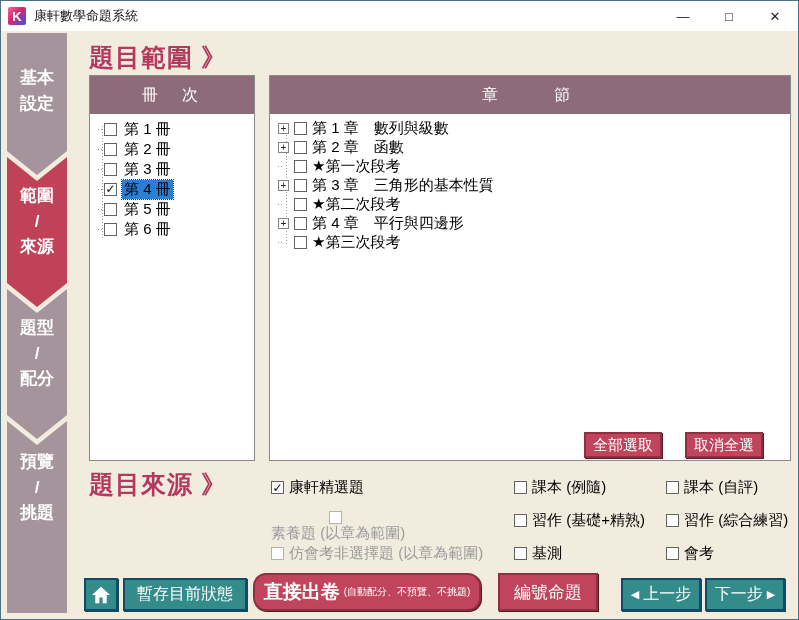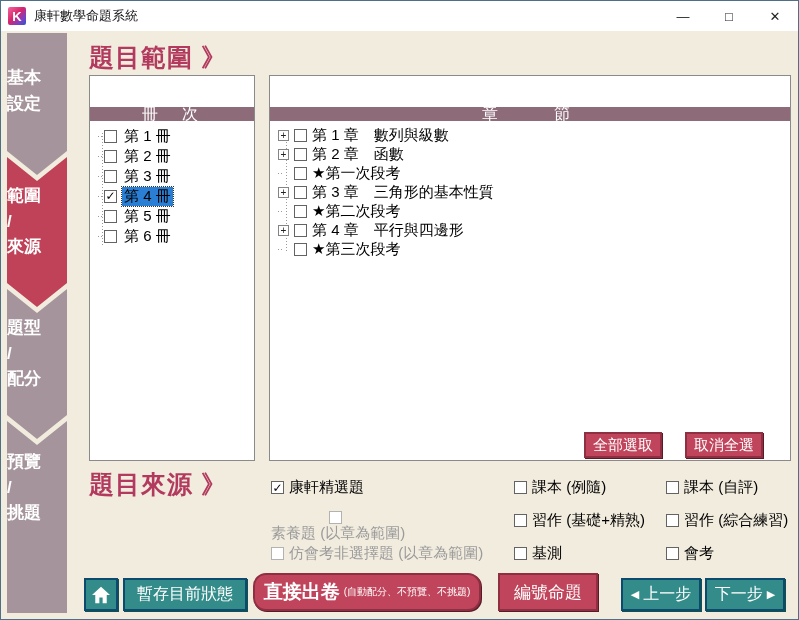--- a/index.html
+++ b/index.html
@@ -7,42 +7,42 @@
   .window{position:relative;width:799px;height:620px;border:1px solid #4f6f86;background:#f2ecdf;
           font-family:"Liberation Sans","DejaVu Sans",sans-serif;overflow:hidden;}
   
   .titlebar{position:absolute;top:0;left:0;right:0;height:30px;background:#ffffff;display:flex;align-items:center;padding-left:7px;}
   .app-icon{width:18px;height:18px;background:linear-gradient(135deg,#f4679d 0%,#d6256b 45%,#7c3fc4 75%,#2f54c9 100%);
             color:#fff;font-weight:bold;font-size:13px;display:flex;align-items:center;justify-content:center;border-radius:2px;}
   .title-text{margin-left:8px;font-size:13px;color:#111;}
   .win-controls{margin-left:auto;display:flex;height:30px;}
   .win-btn{width:46px;height:30px;display:flex;align-items:center;justify-content:center;font-size:13px;color:#222;cursor:default;}
   
-  .tab{position:absolute;left:6px;width:60px;color:#fff;text-align:left;font-size:17px;font-weight:bold;
+  .tab{position:absolute;left:6px;width:60px;color:#fff;text-align:center;font-size:17px;font-weight:bold;
        white-space:pre-line;line-height:1.5;}
   .tab-gray{background:#a5949b;}
   .tab-red{background:#bf4258;}
   .tab1{top:32px;height:142px;padding-top:32px;
         clip-path:polygon(0 0,100% 0,100% calc(100% - 24px),50% 100%,0 calc(100% - 24px));}
   .tab2{top:156px;height:150px;padding-top:26px;
         clip-path:polygon(0 0,50% 24px,100% 0,100% calc(100% - 24px),50% 100%,0 calc(100% - 24px));}
   .tab3{top:288px;height:150px;padding-top:26px;
         clip-path:polygon(0 0,50% 24px,100% 0,100% calc(100% - 24px),50% 100%,0 calc(100% - 24px));}
   .tab4{top:420px;height:192px;padding-top:28px;
         clip-path:polygon(0 0,50% 24px,100% 0,100% 100%,0 100%);}
   
   .section-title{position:absolute;color:#b23a5e;font-size:25px;font-weight:bold;letter-spacing:1px;}
   .title-range{left:88px;top:40px;}
   .title-source{left:88px;top:467px;}
   
   .panel{position:absolute;background:#fff;border:1px solid #8a8a8a;}
   .vol-panel{left:88px;top:74px;width:166px;height:386px;}
   .chap-panel{left:268px;top:74px;width:522px;height:386px;}
-  .panel-header{height:14px;background:#8d6b79;color:#fff;display:flex;align-items:center;justify-content:center;
-                font-size:16px;letter-spacing:4px;margin-top:31px;}
+  .panel-header{height:38px;background:#8d6b79;color:#fff;display:flex;align-items:center;justify-content:center;
+                font-size:16px;letter-spacing:4px;}
   .chap-panel .panel-header{letter-spacing:8px;}
   .tree{position:relative;padding:5px 0 0 8px;font-size:15px;color:#000;}
   .tree-vline{position:absolute;width:1px;background:repeating-linear-gradient(to bottom,#9a9a9a 0 1px,transparent 1px 3px);}
   .vline-vol{left:12px;top:12px;height:112px;}
   .vline-chap{left:16px;top:12px;height:120px;}
   .trow{display:flex;align-items:center;height:20px;position:relative;}
   .chap-tree .trow{height:19px;}
   .stub{width:6px;height:1px;background:repeating-linear-gradient(to right,#9a9a9a 0 1px,transparent 1px 3px);}
   .cb{width:13px;height:13px;min-width:13px;border:1px solid #636363;background:#fff;display:inline-flex;
       align-items:center;justify-content:center;margin:0 5px 0 0;font-size:12px;font-weight:bold;color:#000;line-height:1;}

